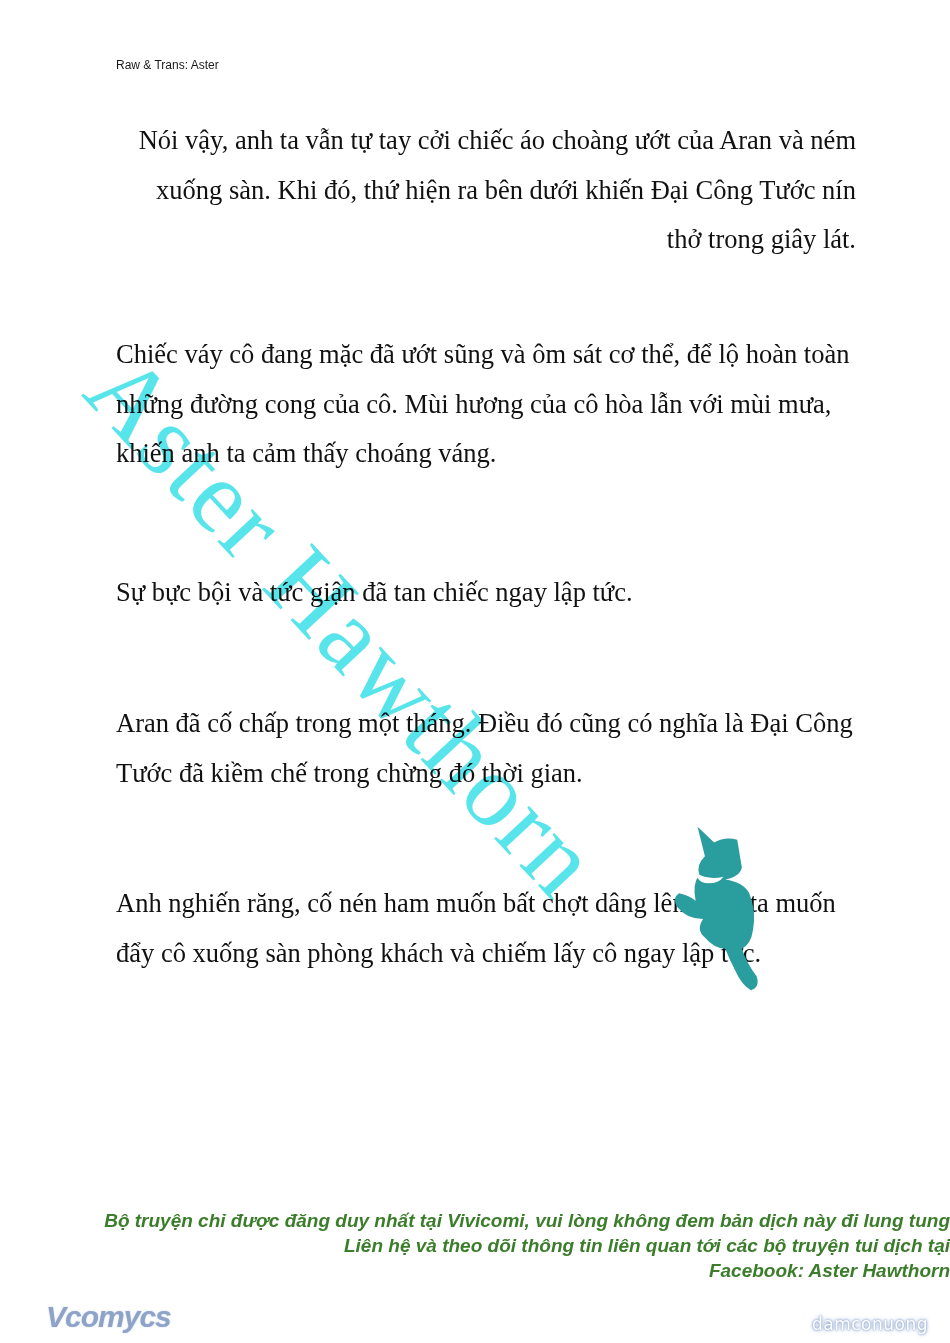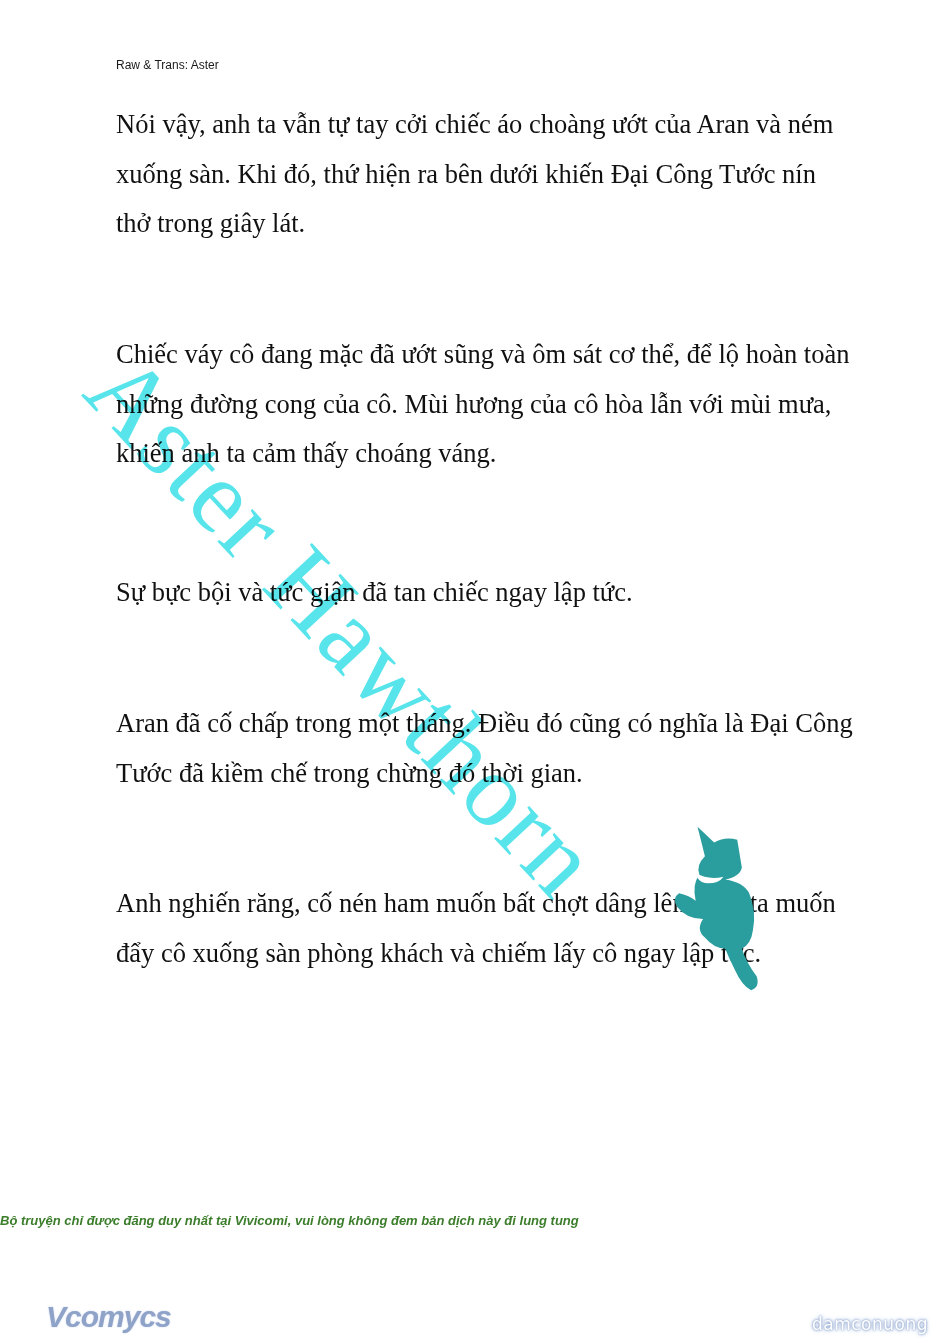--- a/index.html
+++ b/index.html
@@ -14,21 +14,21 @@
   .header {
     position: absolute; left: 116px; top: 58px;
     font-family: "Liberation Sans", sans-serif;
     font-size: 12px; color: #1a1a1a;
   }
   .para {
     position: absolute; left: 116px; width: 740px;
     font-size: 26.5px; line-height: 49.5px;
     margin: 0;
   }
-  .p1 { top: 100px; }
+  .p1 { top: 116px; text-align: right; }
   .p2 { top: 330px; }
   .p3 { top: 568px; }
   .p4 { top: 699px; }
   .p5 { top: 879px; }
   .watermark {
     position: absolute;
     left: 95px; top: 580px;
     font-family: "Liberation Serif", serif;
     font-size: 104px;
     color: #4fe3ea;
@@ -42,24 +42,24 @@
     mix-blend-mode: multiply;
     left: 150px; top: 330px;
   }
   .cat {
     position: absolute; left: 668px; top: 810px;
     width: 120px; height: 185px;
     z-index: 3;
   }
   .footer {
     position: absolute; left: 0; width: 950px; top: 1208px;
-    text-align: left;
+    text-align: right;
     font-family: "Liberation Sans", sans-serif;
     font-style: italic; font-weight: bold;
-    font-size: 13px; line-height: 25px;
+    font-size: 19px; line-height: 25px;
     color: #3b7d2b;
   }
   .footer div { margin: 0; }
   .logo-left {
     position: absolute; left: 18px; top: 1300px;
     font-family: "Liberation Sans", sans-serif;
     font-style: italic; font-weight: bold;
     font-size: 30px; color: #8fa3c9;
     letter-spacing: -1px;
     text-shadow: 0 0 2px #c9d4ea;
@@ -92,16 +92,18 @@
     M40 50 L32 18 L50 35 Q62 28 75 32 L80 62 Q78 72 62 75
     Q82 78 88 90 Q96 110 92 130 Q90 145 80 150
     Q85 165 96 180 Q100 192 90 195 Q80 190 72 172 Q66 160 62 150
     Q50 150 40 138 Q30 130 38 118 Q20 118 10 105
     Q4 95 12 90 Q22 92 30 98 Q26 80 34 70 Q30 60 40 50 Z"></path>
   <path fill="#ffffff" d="M30 68 Q44 76 60 72 Q55 80 40 79 Q32 77 30 68 Z"></path>
 </svg>
 
 <div class="footer">
   <div>Bộ truyện chỉ được đăng duy nhất tại Vivicomi, vui lòng không đem bản dịch này đi lung tung</div>
+  <div>Liên hệ và theo dõi thông tin liên quan tới các bộ truyện tui dịch tại</div>
+  <div>Facebook: Aster Hawthorn</div>
 </div>
 
 <div class="logo-left">Vcomycs</div>
 <div class="logo-right">damconuong</div>
 
 </body></html>

